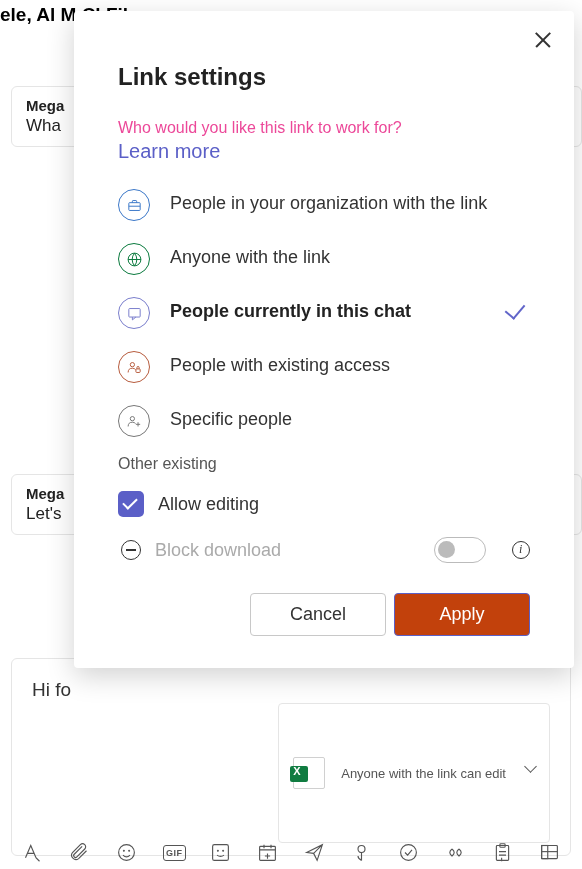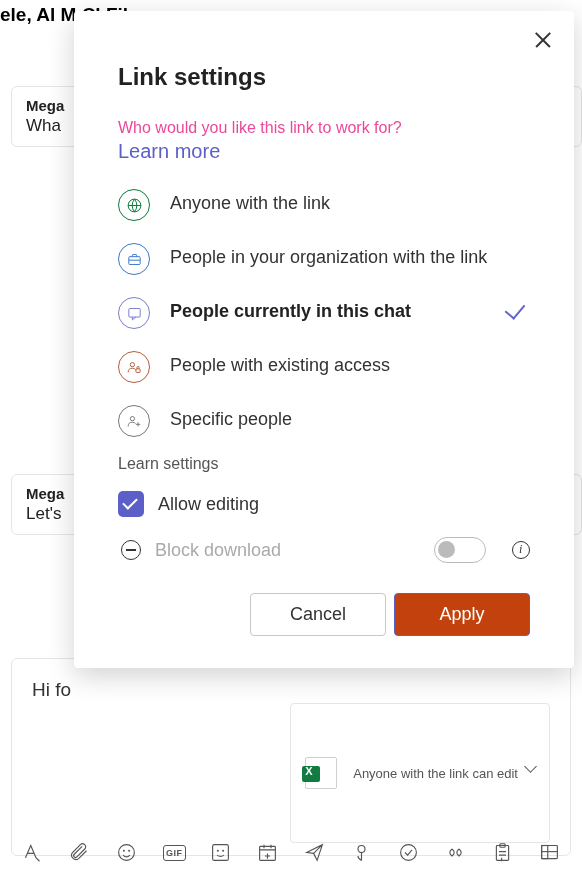--- a/index.html
+++ b/index.html
@@ -95,21 +95,21 @@
       left: -1px;
       top: 7px;
       font-size: 11px;
       font-weight: 700;
       z-index: 1;
     }
     .attach-label {
       font-size: 13px;
       color: #555;
       display: flex;
-      gap: 8px;
+      gap: 20px;
     }
     .chev {
       display: inline-block;
       width: 9px;
       height: 9px;
       border-right: 1.5px solid #555;
       border-bottom: 1.5px solid #555;
       transform: rotate(45deg);
       margin-top: -4px;
     }
@@ -451,37 +451,37 @@
   </div>
 </div>
 
 <div class="dialog">
   <div class="dialog-close"></div>
   <div class="dialog-title">Link settings</div>
   <div class="dialog-sub">Who would you like this link to work for?</div>
   <a href="#" class="learn-more">Learn more</a>
 
   <div class="option-row">
+    <div class="opt-icon opt-briefcase">
+      <svg viewBox="0 0 24 24">
+          <rect x="4" y="8" width="16" height="11" rx="1"></rect>
+          <path d="M9 8 V6 a1 1 0 0 1 1 -1 h4 a1 1 0 0 1 1 1 V8 M4 13 h16"></path>
+        </svg>
+    </div>
+    <div class="opt-label">People in your organization with the link</div>
+  </div>
+
+  <div class="option-row">
     <div class="opt-icon opt-globe">
       <svg viewBox="0 0 24 24">
           <circle cx="12" cy="12" r="9"></circle>
           <path d="M3 12h18M12 3a14 14 0 0 1 0 18M12 3a14 14 0 0 0 0 18"></path>
         </svg>
     </div>
     <div class="opt-label">Anyone with the link</div>
-  </div>
-
-  <div class="option-row">
-    <div class="opt-icon opt-briefcase">
-      <svg viewBox="0 0 24 24">
-          <rect x="4" y="8" width="16" height="11" rx="1"></rect>
-          <path d="M9 8 V6 a1 1 0 0 1 1 -1 h4 a1 1 0 0 1 1 1 V8 M4 13 h16"></path>
-        </svg>
-    </div>
-    <div class="opt-label">People in your organization with the link</div>
   </div>
 
   <div class="option-row">
     <div class="opt-icon opt-chat">
       <svg viewBox="0 0 24 24">
           <rect x="4" y="5" width="16" height="12" rx="1"></rect>
           <path d="M9 17 L9 21 L14 17"></path>
         </svg>
     </div>
     <div class="opt-label sel">People currently in this chat</div>
@@ -504,21 +504,21 @@
     <div class="opt-icon opt-people2">
       <svg viewBox="0 0 24 24">
           <circle cx="9" cy="8" r="3"></circle>
           <path d="M3 19 q0 -6 6 -6 q3 0 4.5 2"></path>
           <path d="M17 13 v6 M14 16 h6"></path>
         </svg>
     </div>
     <div class="opt-label">Specific people</div>
   </div>
 
-  <div class="other-h">Learn settings</div>
+  <div class="other-h">Other existing</div>
 
   <div class="setting-row">
     <div class="chk"></div>
     <div class="setting-label">Allow editing</div>
   </div>
 
   <div class="setting-row">
     <div class="minus-circle"></div>
     <div class="setting-label disabled">Block download</div>
     <div class="toggle"></div>

